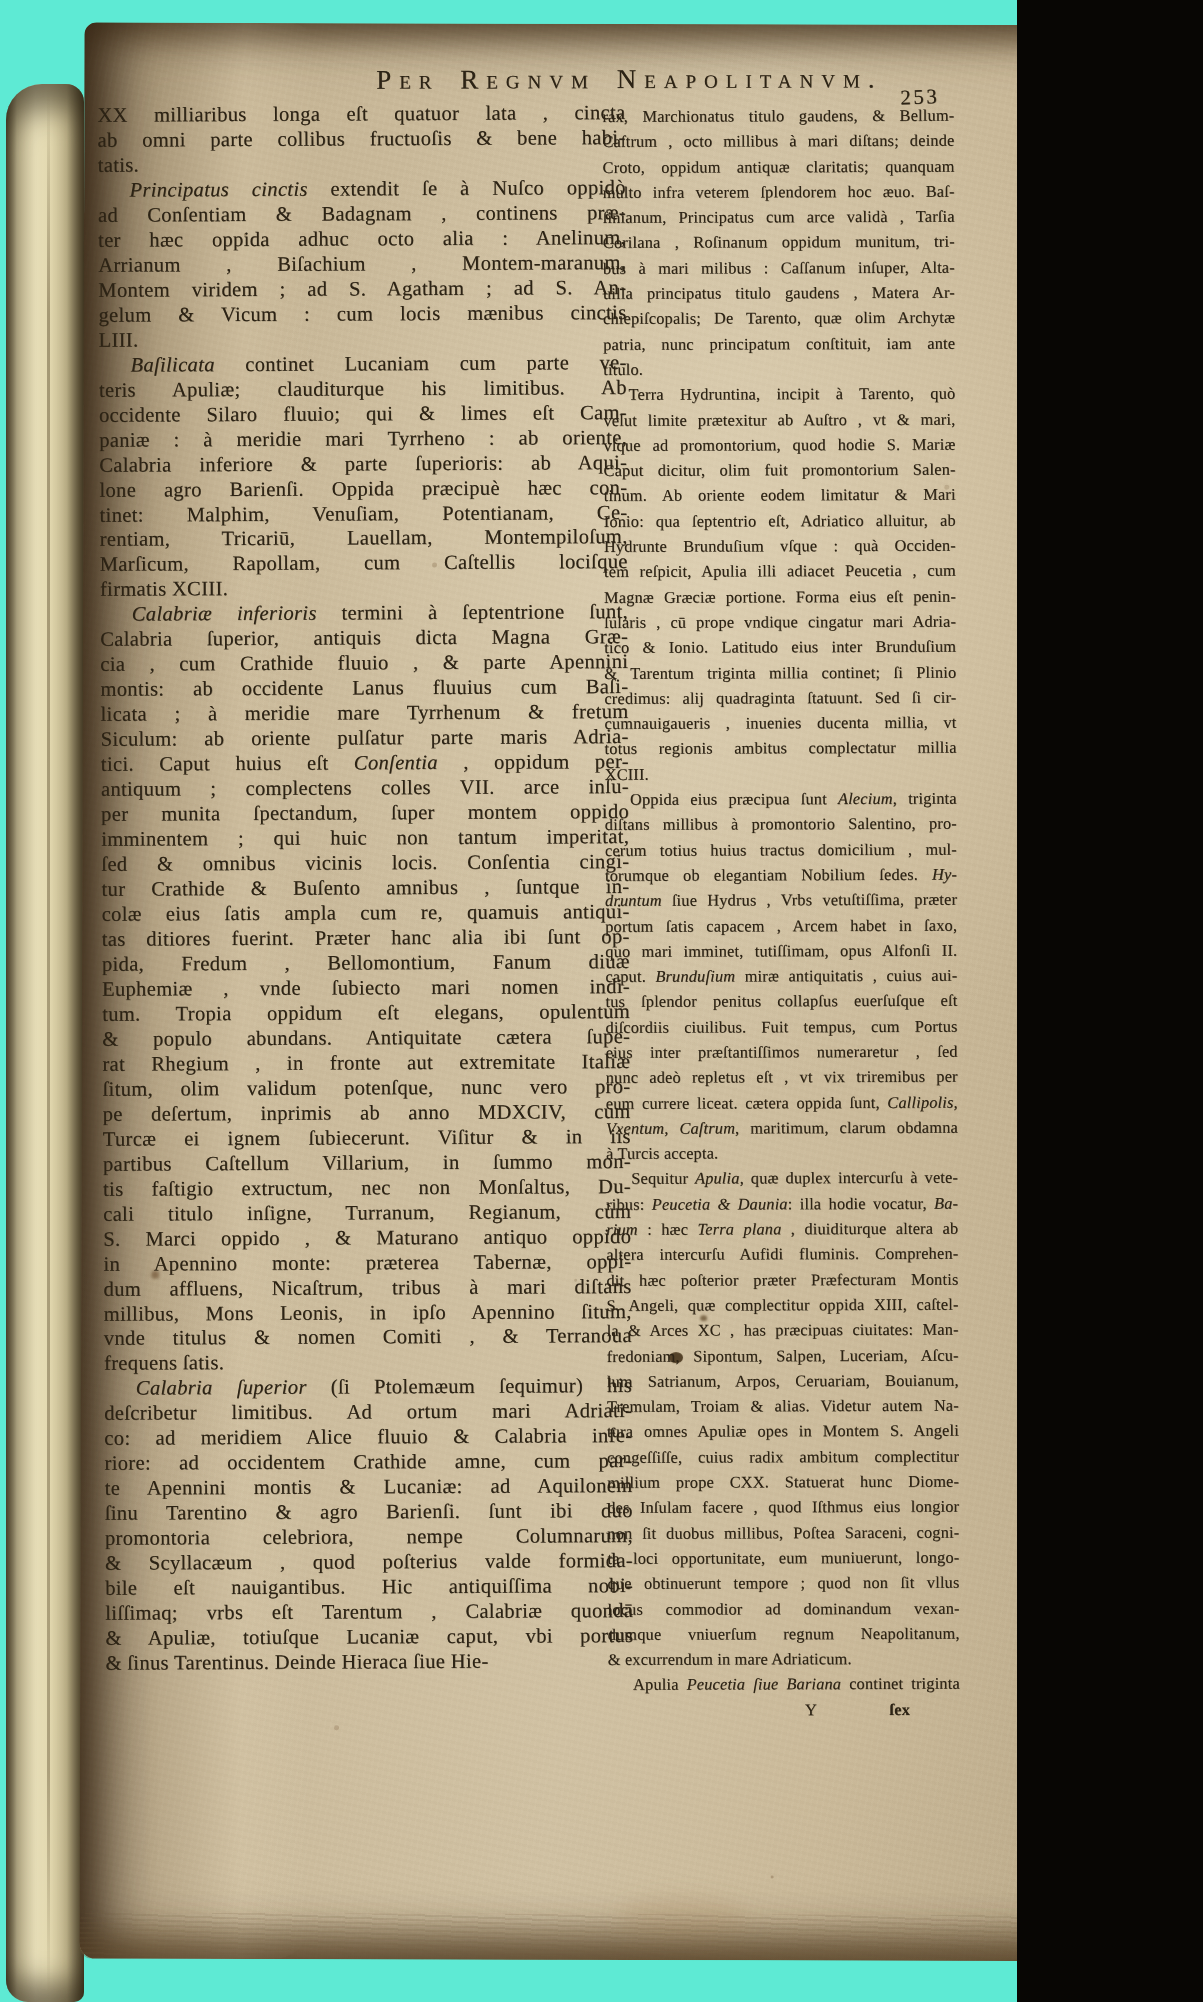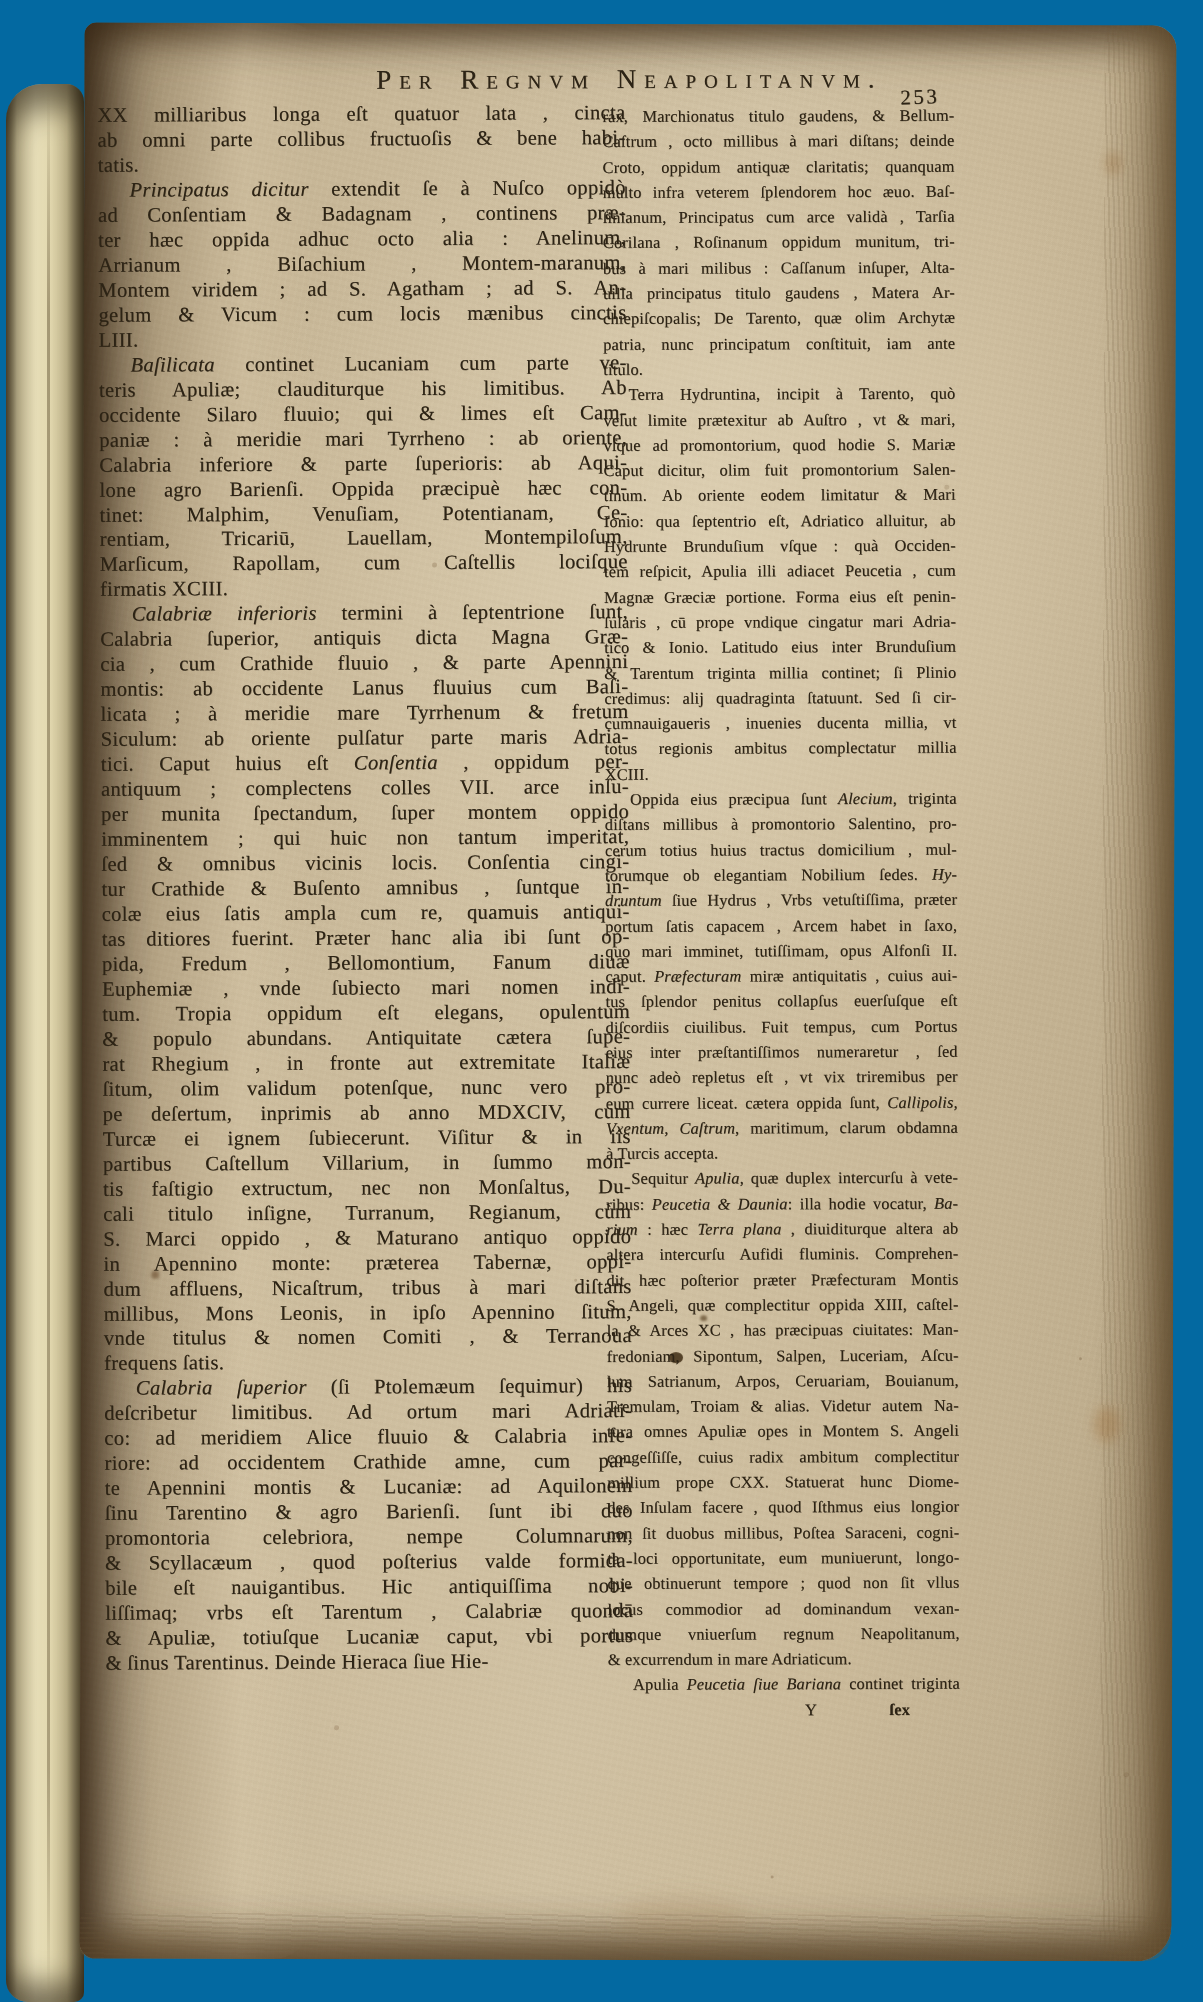--- a/index.html
+++ b/index.html
@@ -1,16 +1,16 @@
 <!DOCTYPE html>
 <html><head>
 <meta charset="utf-8">
 <style>
   html,body{margin:0;padding:0;background:#080604;}
-  #stage{position:relative;width:1203px;height:2002px;overflow:hidden;background:#0369a1;
+  #stage{position:relative;width:1017px;height:2002px;overflow:hidden;background:#5eead4;
          font-family:"Liberation Serif","DejaVu Serif",serif;}
 
   
   .facing-edge{position:absolute;left:6px;top:84px;width:78px;height:1918px;
     border-radius:36px 18px 10px 22px;
     background:linear-gradient(90deg,#6d6246 0%,#cfc49c 14%,#e7deb8 38%,#e3d9b0 55%,#c9bd92 78%,#5f5337 100%);
     box-shadow:inset 0 24px 30px rgba(30,22,10,.55), inset 0 -20px 26px rgba(30,22,10,.5);}
   .facing-edge:before{content:"";position:absolute;left:52%;top:0;width:3px;height:100%;
     background:linear-gradient(180deg,transparent,rgba(90,75,45,.45) 12%,rgba(90,75,45,.4) 88%,transparent);}
 
@@ -85,21 +85,21 @@
     <div class="stain foot"></div>
     <div class="flecks"></div>
 
     <div class="header ink">Per Regnvm Neapolitanvm.</div>
     <div class="pagenum ink">253</div>
 
     <div class="col col-left ink">
         <div class="line"><span>XX milliaribus longa eſt quatuor lata , cincta</span></div>
         <div class="line"><span>ab omni parte collibus fructuoſis &amp; bene habi-</span></div>
         <div class="line pend"><span>tatis.</span></div>
-        <div class="line indent"><i>Principatus dicitur</i><span> extendit ſe à Nuſco oppidò</span></div>
+        <div class="line indent"><i>Principatus cinctis</i><span> extendit ſe à Nuſco oppidò</span></div>
         <div class="line"><span>ad Conſentiam &amp; Badagnam , continens præ-</span></div>
         <div class="line"><span>ter hæc oppida adhuc octo alia : Anelinum,</span></div>
         <div class="line"><span>Arrianum , Biſachium , Montem-maranum,</span></div>
         <div class="line"><span>Montem viridem ; ad S. Agatham ; ad S. An-</span></div>
         <div class="line"><span>gelum &amp; Vicum : cum locis mænibus cinctis</span></div>
         <div class="line pend"><span>LIII.</span></div>
         <div class="line indent"><i>Baſilicata</i><span> continet Lucaniam cum parte ve-</span></div>
         <div class="line"><span>teris Apuliæ; clauditurque his limitibus. Ab</span></div>
         <div class="line"><span>occidente Silaro fluuio; qui &amp; limes eſt Cam-</span></div>
         <div class="line"><span>paniæ : à meridie mari Tyrrheno : ab oriente,</span></div>
@@ -182,21 +182,21 @@
         <div class="line"><span>cumnauigaueris , inuenies ducenta millia, vt</span></div>
         <div class="line"><span>totus regionis ambitus complectatur millia</span></div>
         <div class="line pend"><span>XCIII.</span></div>
         <div class="line indent"><span>Oppida eius præcipua ſunt </span><i>Alecium</i><span>, triginta</span></div>
         <div class="line"><span>diſtans millibus à promontorio Salentino, pro-</span></div>
         <div class="line"><span>cerum totius huius tractus domicilium , mul-</span></div>
         <div class="line"><span>torumque ob elegantiam Nobilium ſedes. </span><i>Hy-</i></div>
         <div class="line"><i>druntum</i><span> ſiue Hydrus , Vrbs vetuſtiſſima, præter</span></div>
         <div class="line"><span>portum ſatis capacem , Arcem habet in ſaxo,</span></div>
         <div class="line"><span>quo mari imminet, tutiſſimam, opus Alfonſi II.</span></div>
-        <div class="line"><span>caput. </span><i>Præfecturam</i><span> miræ antiquitatis , cuius aui-</span></div>
+        <div class="line"><span>caput. </span><i>Brunduſium</i><span> miræ antiquitatis , cuius aui-</span></div>
         <div class="line"><span>tus ſplendor penitus collapſus euerſuſque eſt</span></div>
         <div class="line"><span>diſcordiis ciuilibus. Fuit tempus, cum Portus</span></div>
         <div class="line"><span>eius inter præſtantiſſimos numeraretur , ſed</span></div>
         <div class="line"><span>nunc adeò repletus eſt , vt vix triremibus per</span></div>
         <div class="line"><span>eum currere liceat. cætera oppida ſunt, </span><i>Callipolis,</i></div>
         <div class="line"><i>Vxentum, Caſtrum,</i><span> maritimum, clarum obdamna</span></div>
         <div class="line pend"><span>à Turcis accepta.</span></div>
         <div class="line indent"><span>Sequitur </span><i>Apulia</i><span>, quæ duplex intercurſu à vete-</span></div>
         <div class="line"><span>ribus: </span><i>Peucetia &amp; Daunia</i><span>: illa hodie vocatur, </span><i>Ba-</i></div>
         <div class="line"><i>rium</i><span> : hæc </span><i>Terra plana</i><span> , diuiditurque altera ab</span></div>

